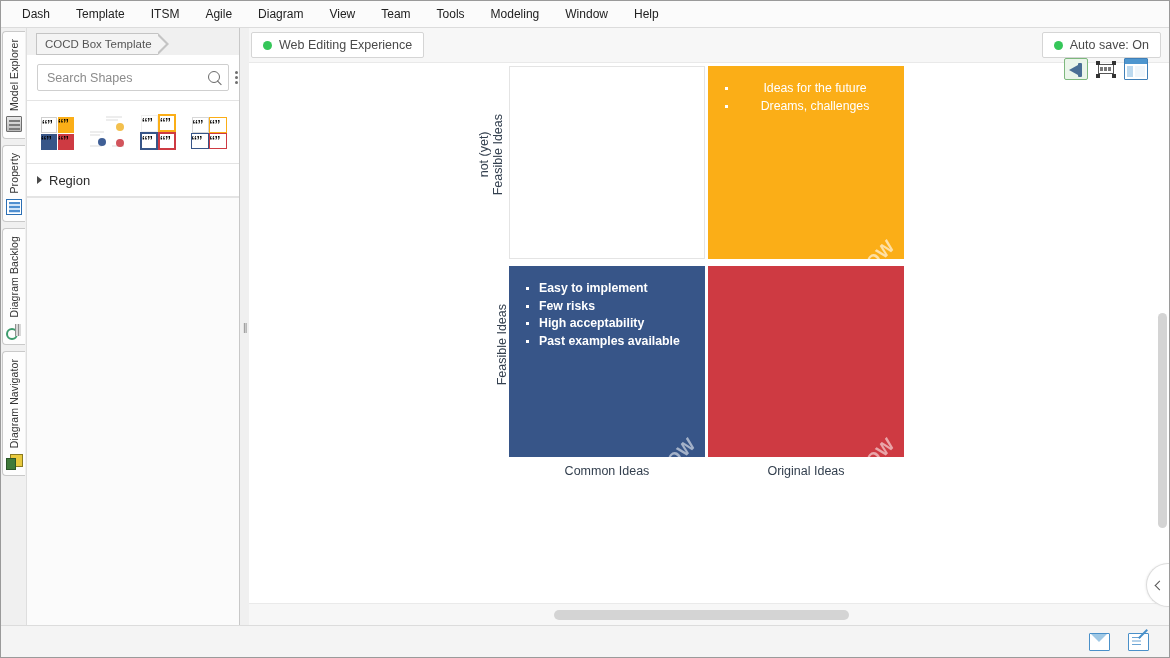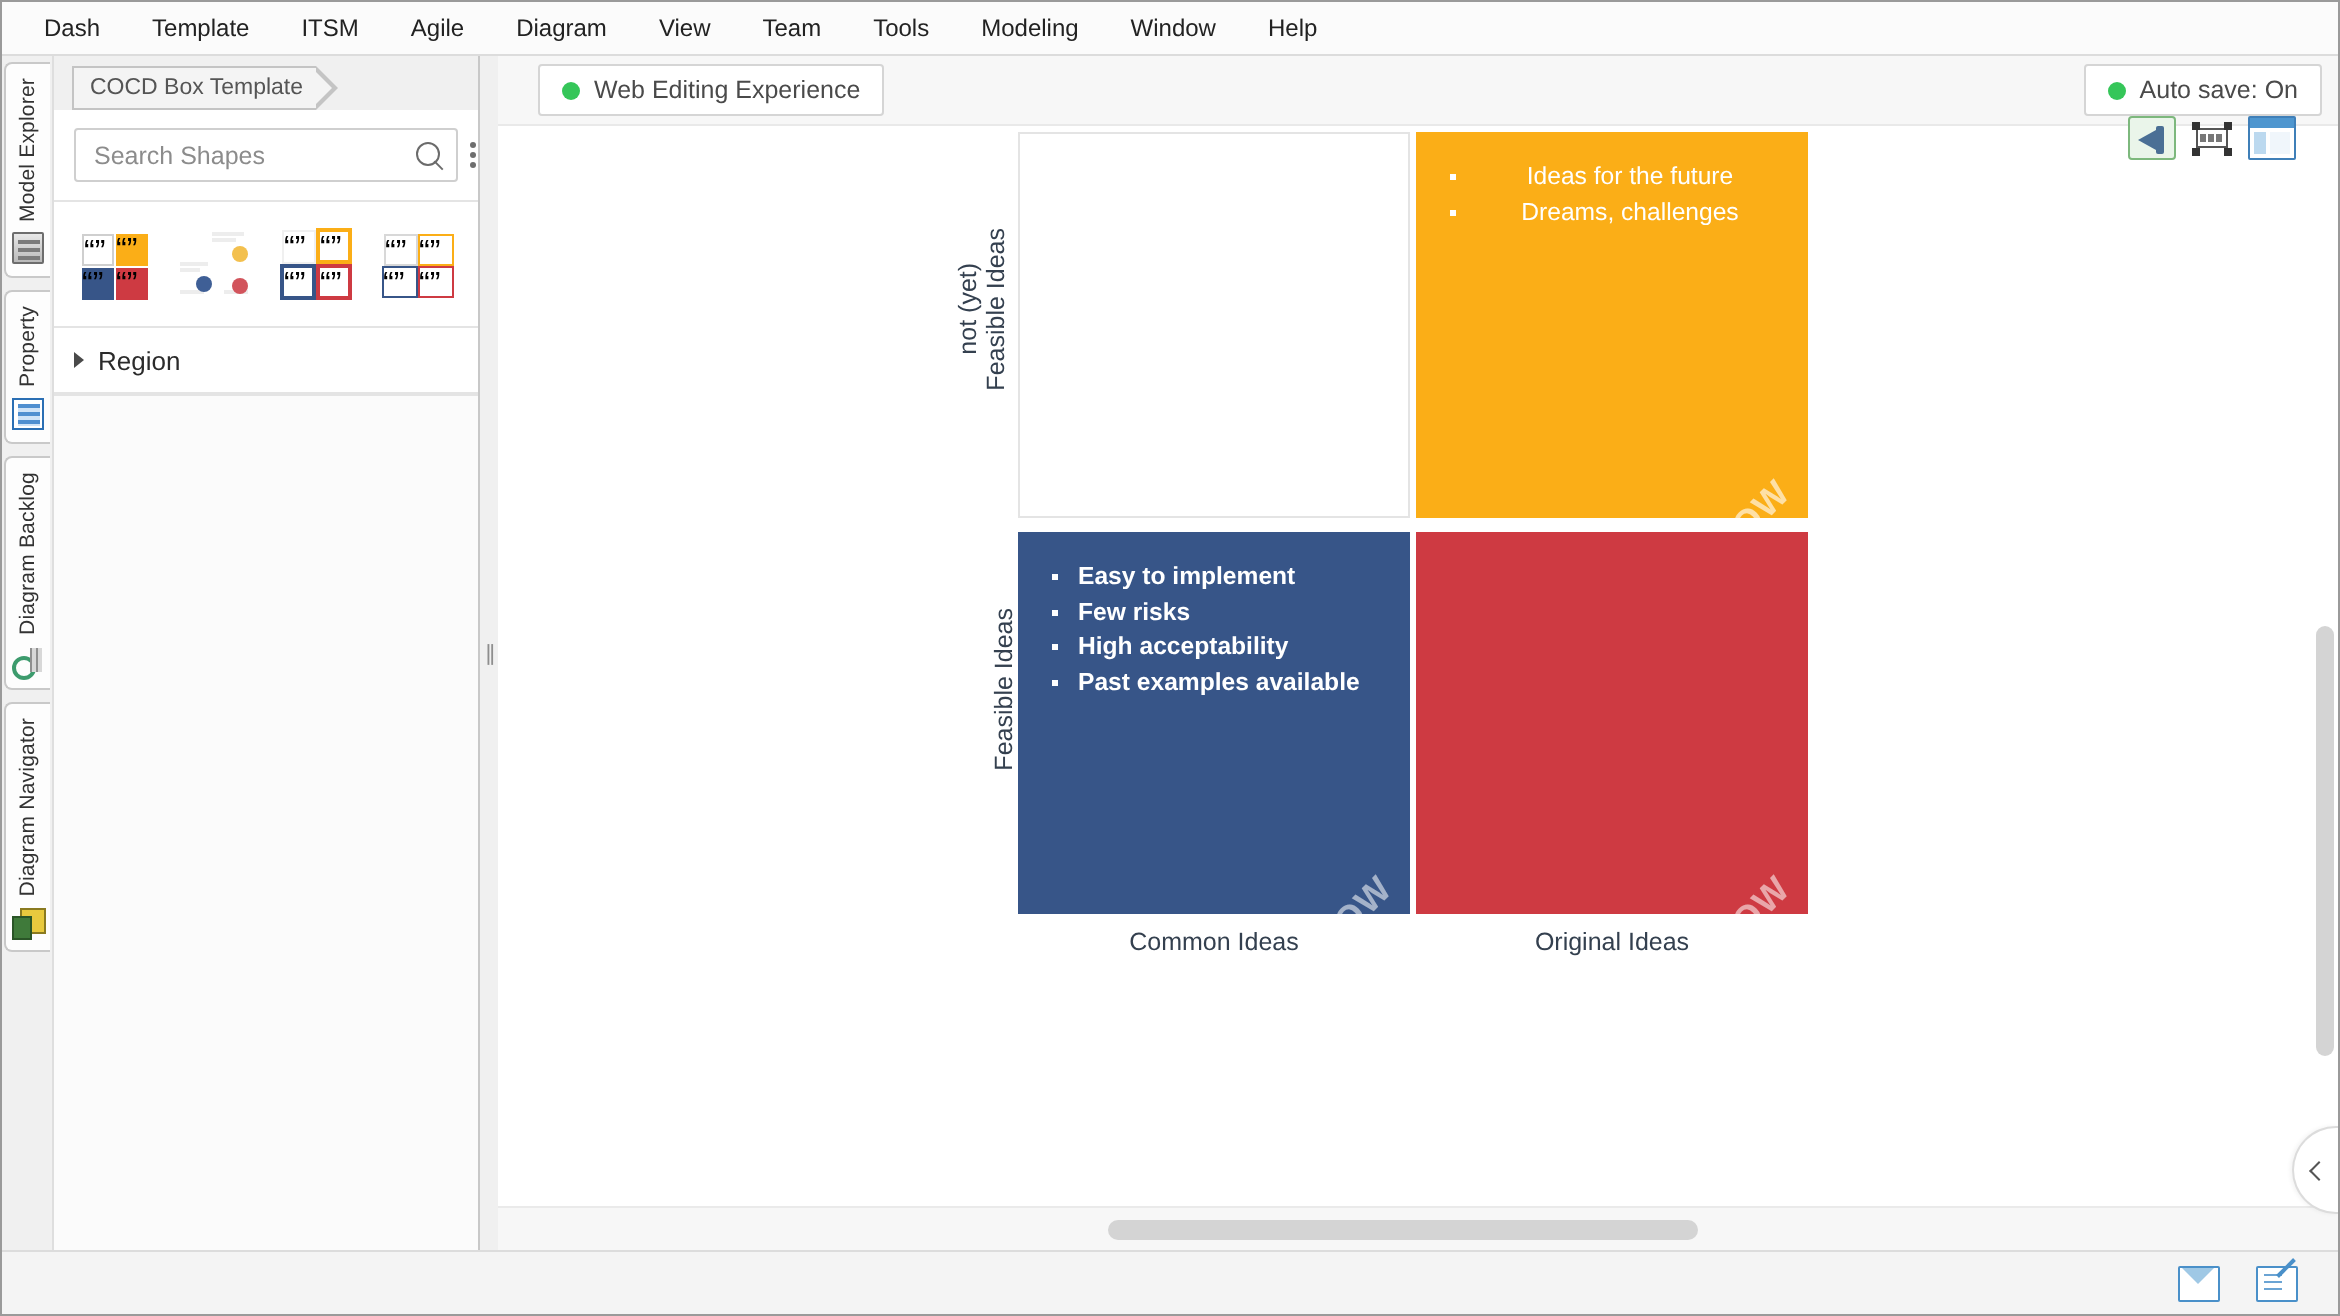--- a/index.html
+++ b/index.html
@@ -532,21 +532,21 @@
 
     </div>
 
     <div class="vsplit">
         <i>||</i>
       </div>
 
     <div class="canvas-col">
 
       <div class="canvas-top">
-        <div class="pill" style="margin-left:20px;">
+        <div class="pill" style="margin-left:2px;">
           <span class="dot-green"></span>
           <span>Web Editing Experience</span>
         </div>
         <div class="pill" style="margin-left:auto;">
           <span class="dot-green"></span>
           <span>Auto save: On</span>
         </div>
       </div>
 
       <div class="canvas-scroll">

